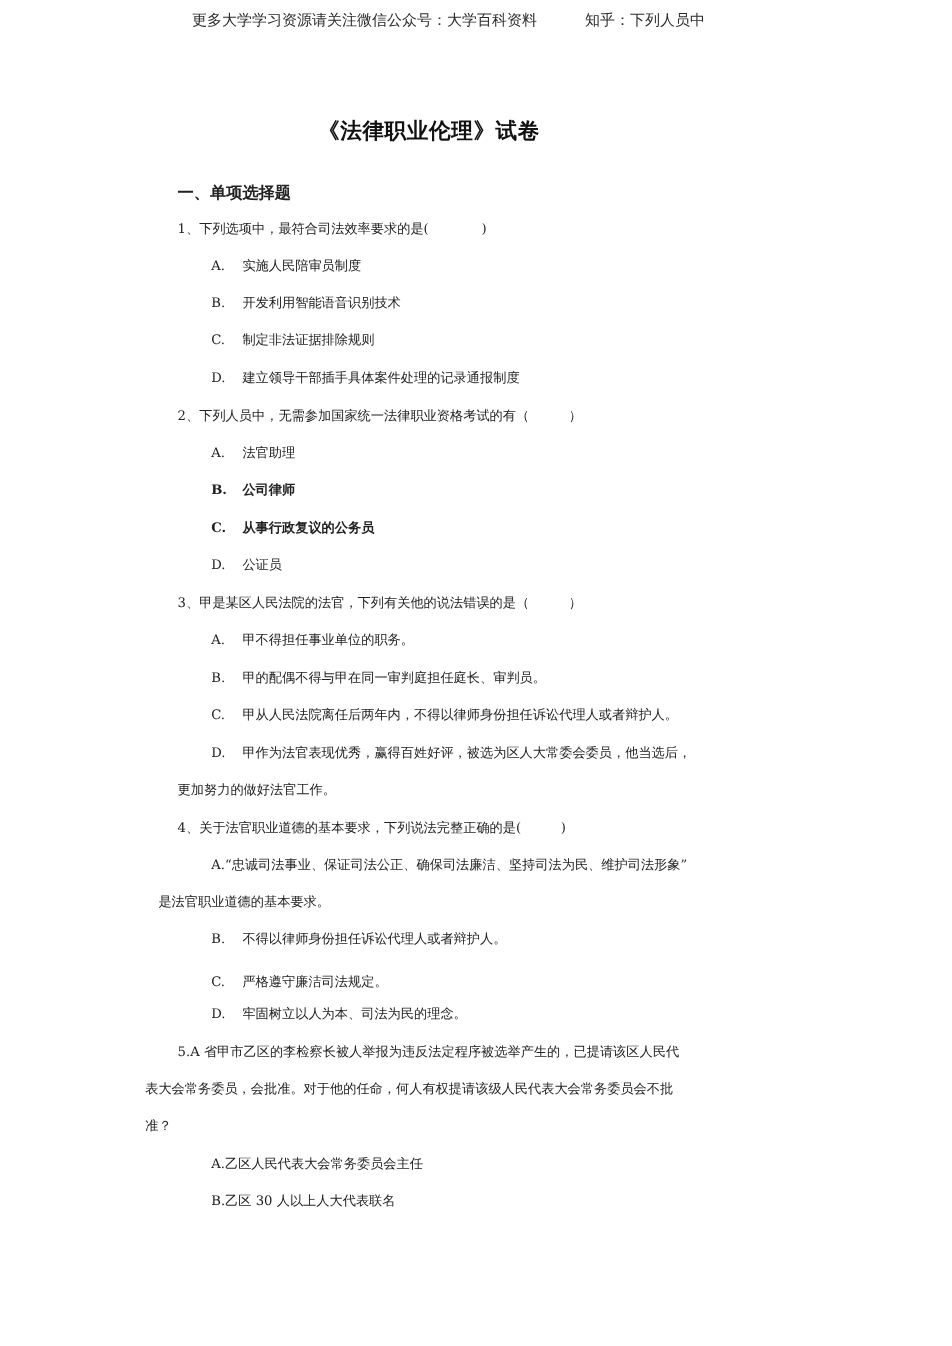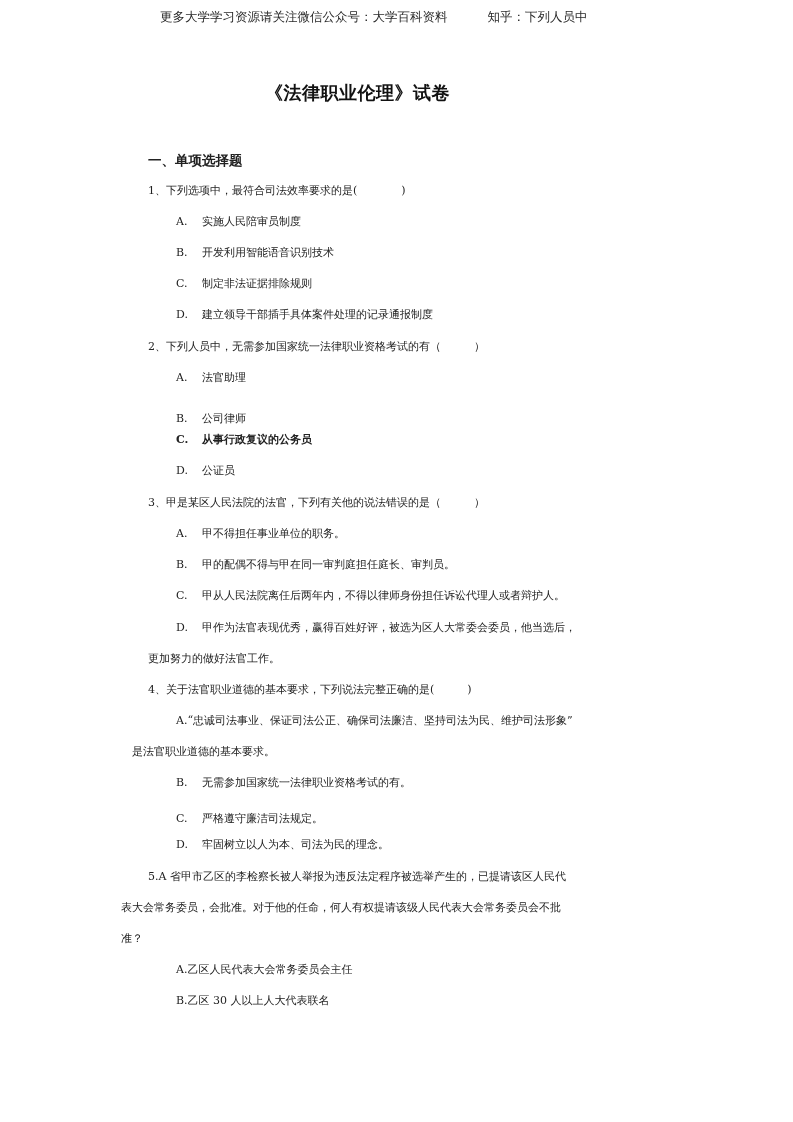--- a/index.html
+++ b/index.html
@@ -21,21 +21,21 @@
       left: 160px;
       font-size: 12.5px;
       color: #2a2a2a;
       white-space: nowrap;
     }
     .header-line .right-part {
       margin-left: 40px;
     }
     .title {
       position: absolute;
-      top: 81px;
+      top: 97px;
       left: 0;
       width: 715px;
       text-align: center;
       font-size: 18px;
       font-weight: bold;
       letter-spacing: 0.5px;
       color: #111;
     }
     .line {
       position: absolute;
@@ -64,35 +64,35 @@
 <div class="line section-heading" style="top:152px; left:148px;">一、单项选择题</div>
 
 <div class="line" style="top:183px; left:148px;">1、下列选项中，最符合司法效率要求的是(　　　　)</div>
 <div class="line" style="top:214px; left:176px;"><span class="opt-letter">A.</span><span>实施人民陪审员制度</span></div>
 <div class="line" style="top:245px; left:176px;"><span class="opt-letter">B.</span><span>开发利用智能语音识别技术</span></div>
 <div class="line" style="top:276px; left:176px;"><span class="opt-letter">C.</span><span>制定非法证据排除规则</span></div>
 <div class="line" style="top:307px; left:176px;"><span class="opt-letter">D.</span><span>建立领导干部插手具体案件处理的记录通报制度</span></div>
 
 <div class="line" style="top:339px; left:148px;">2、下列人员中，无需参加国家统一法律职业资格考试的有（　　　）</div>
 <div class="line" style="top:370px; left:176px;"><span class="opt-letter">A.</span><span>法官助理</span></div>
-<div class="line" style="top:411px; left:176px;"><span class="opt-letter">B.</span><span>公司律师</span></div>
+<div class="line" style="top:401px; left:176px;font-weight:bold;"><span class="opt-letter">B.</span><span>公司律师</span></div>
 <div class="line" style="top:432px; left:176px;font-weight:bold;"><span class="opt-letter">C.</span><span>从事行政复议的公务员</span></div>
 <div class="line" style="top:463px; left:176px;"><span class="opt-letter">D.</span><span>公证员</span></div>
 
 <div class="line" style="top:495px; left:148px;">3、甲是某区人民法院的法官，下列有关他的说法错误的是（　　　）</div>
 <div class="line" style="top:526px; left:176px;"><span class="opt-letter">A.</span><span>甲不得担任事业单位的职务。</span></div>
 <div class="line" style="top:557px; left:176px;"><span class="opt-letter">B.</span><span>甲的配偶不得与甲在同一审判庭担任庭长、审判员。</span></div>
 <div class="line" style="top:588px; left:176px;"><span class="opt-letter">C.</span><span>甲从人民法院离任后两年内，不得以律师身份担任诉讼代理人或者辩护人。</span></div>
 <div class="line" style="top:620px; left:176px;"><span class="opt-letter">D.</span><span>甲作为法官表现优秀，赢得百姓好评，被选为区人大常委会委员，他当选后，</span></div>
 <div class="line" style="top:651px; left:148px;">更加努力的做好法官工作。</div>
 
 <div class="line" style="top:682px; left:148px;">4、关于法官职业道德的基本要求，下列说法完整正确的是(　　　)</div>
 <div class="line" style="top:713px; left:176px;"><span>A.</span><span>“忠诚司法事业、保证司法公正、确保司法廉洁、坚持司法为民、维护司法形象”</span></div>
 <div class="line" style="top:744px; left:132px;">是法官职业道德的基本要求。</div>
-<div class="line" style="top:775px; left:176px;"><span class="opt-letter">B.</span><span>无需参加国家统一法律职业资格考试的有。</span></div>
+<div class="line" style="top:775px; left:176px;"><span class="opt-letter">B.</span><span>不得以律师身份担任诉讼代理人或者辩护人。</span></div>
 <div class="line" style="top:779px; left:176px;margin-top:32px;"><span class="opt-letter">C.</span><span>严格遵守廉洁司法规定。</span></div>
 <div class="line" style="top:837px; left:176px;"><span class="opt-letter">D.</span><span>牢固树立以人为本、司法为民的理念。</span></div>
 
 <div class="line" style="top:869px; left:148px;">5.A 省甲市乙区的李检察长被人举报为违反法定程序被选举产生的，已提请该区人民代</div>
 <div class="line" style="top:900px; left:121px;">表大会常务委员，会批准。对于他的任命，何人有权提请该级人民代表大会常务委员会不批</div>
 <div class="line" style="top:931px; left:121px;">准？</div>
 <div class="line" style="top:962px; left:176px;"><span>A.</span><span>乙区人民代表大会常务委员会主任</span></div>
 <div class="line" style="top:993px; left:176px;"><span>B.</span><span>乙区 30 人以上人大代表联名</span></div>
 
 </body></html>

